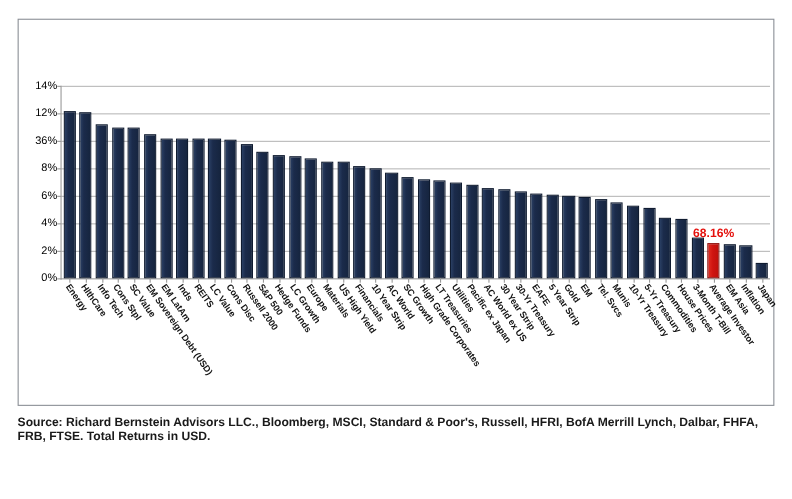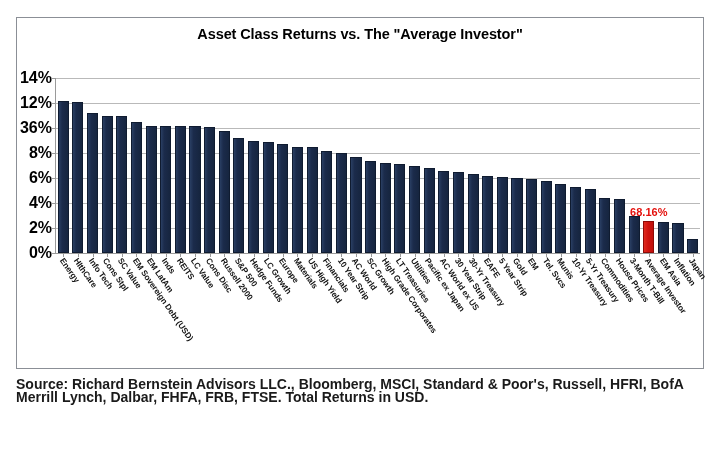--- a/index.html
+++ b/index.html
@@ -74,22 +74,22 @@
     right: 0;
     height: 1px;
     background: #b9b9b9;
   }
 
   .ytick-label {
     position: absolute;
     right: 100%;
     margin-right: 4px;
     transform: translateY(-50%);
-    font-size: 16px;
-    font-weight: bold;
+    font-size: 10px;
+    font-weight: normal;
     color: #000000;
     white-space: nowrap;
   }
 
   .ytick-mark {
     position: absolute;
     right: 100%;
     width: 4px;
     height: 1px;
     background: #9a9a9a;
@@ -158,37 +158,36 @@
     white-space: nowrap;
     letter-spacing: -0.1px;
   }
 
   
   .footnote {
     position: absolute;
     left: 16px;
     top: 378px;
     width: 692px;
-    font-size: 14px;
+    font-size: 11px;
     font-weight: bold;
     color: #1a1a1a;
     line-height: 13.4px;
   }
   .footnote p { margin: 0; }
   .footnote .para2 { margin-top: 2px; }
 </style>
 </head>
 <body>
 
 <div id="page">
 
   <div class="chart-frame">
 
     <div class="chart-title">
-      <span>Asset Class Returns vs. The "Average Investor"</span>
     </div>
 
     <div class="plot-wrap">
       <div class="plot-area" id="plot-area">
         <div id="gridlines">
             <div class="gridline" style="top: 150px;"></div>
             <div class="gridline" style="top: 125px;"></div>
             <div class="gridline" style="top: 100px;"></div>
             <div class="gridline" style="top: 75px;"></div>
             <div class="gridline" style="top: 50px;"></div>

